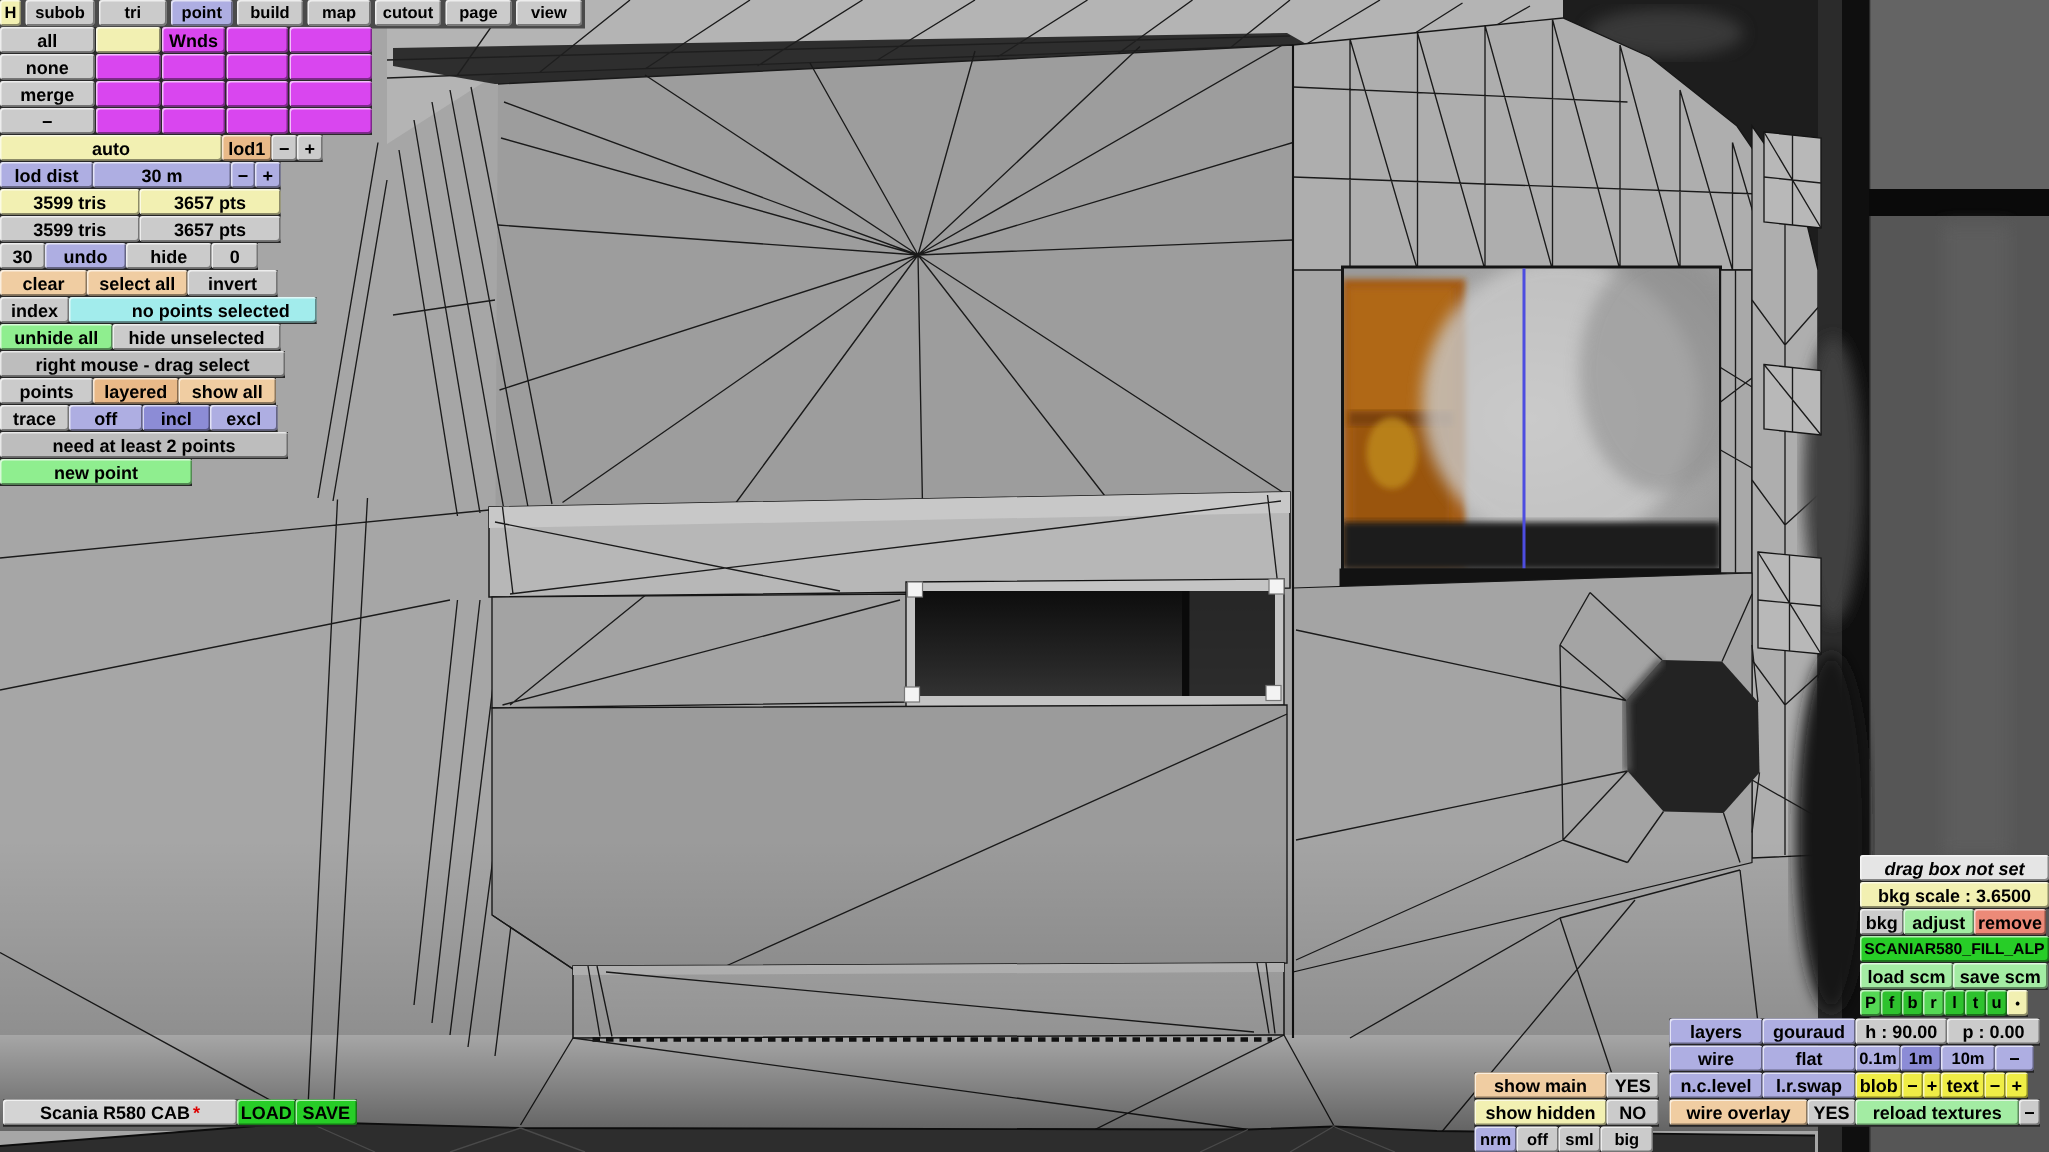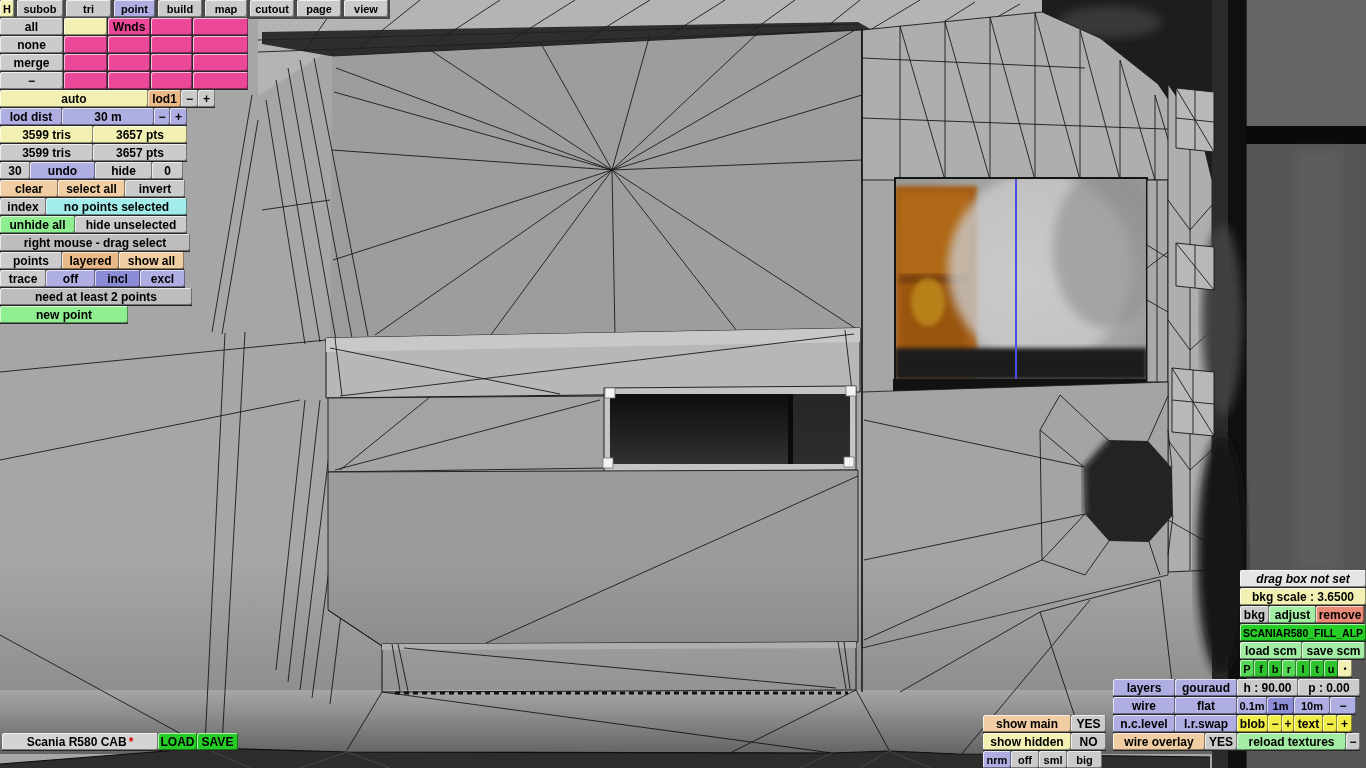--- a/index.html
+++ b/index.html
@@ -17,26 +17,26 @@
   .sm{font-size:11px;}
   .row{display:flex;gap:0;background:#262626;width:max-content;border-bottom:1px solid #262626;}
   .stack{position:absolute;}
 
   .gray   {background:#cbcbcb;}
   .gray2  {background:#bdbdbd;}
   .dgray  {background:#e5e5e5;font-style:italic;}
   .field  {background:#d4d4d4;}
   .cream  {background:#f2f0b2;}
   .yellow {background:#efed46;}
-  .orange {background:#ec4899;}
+  .orange {background:#d946ef;}
   .tan    {background:#e9b988;}
   .peach  {background:#f0cda2;}
   .peri   {background:#aeaee2;}
   .periA  {background:#8c8cd6;}
-  .cyan   {background:#a2ecec;}
+  .cyan   {background:#a2ecec;padding-left:24px;}
   .greenL {background:#a3eca3;}
   .greenB {background:#27cd27;}
   .greenN {background:#8fee8f;text-align:center;}
   .greenV {background:#2ec22e;}
   .greenV2{background:#55d855;}
   .salmon {background:#ec8a78;}
 
   #menu-bar{position:absolute;left:0;top:0;height:18px;display:flex;gap:3px;background:#4a4a4a;
             padding:0 2px 1px 0;width:max-content;}
   #menu-bar .btn{height:17px;}
@@ -260,21 +260,21 @@
     <div class="row">
       <div class="btn cream" style="width:93px">3599 tris</div>
       <div class="btn cream" style="width:94px">3657 pts</div>
     </div>
     <div class="row">
       <div class="btn gray" style="width:93px">3599 tris</div>
       <div class="btn gray" style="width:94px">3657 pts</div>
     </div>
     <div class="row">
       <div class="btn gray" style="width:30px">30</div>
-      <div class="btn peri" style="width:65px">undo</div>
+      <div class="btn peri" style="width:54px">undo</div>
       <div class="btn gray" style="width:57px">hide</div>
       <div class="btn gray" style="width:31px">0</div>
     </div>
     <div class="row">
       <div class="btn peach" style="width:58px">clear</div>
       <div class="btn peach" style="width:67px">select all</div>
       <div class="btn gray" style="width:60px">invert</div>
     </div>
     <div class="row">
       <div class="btn gray" style="width:46px">index</div>

